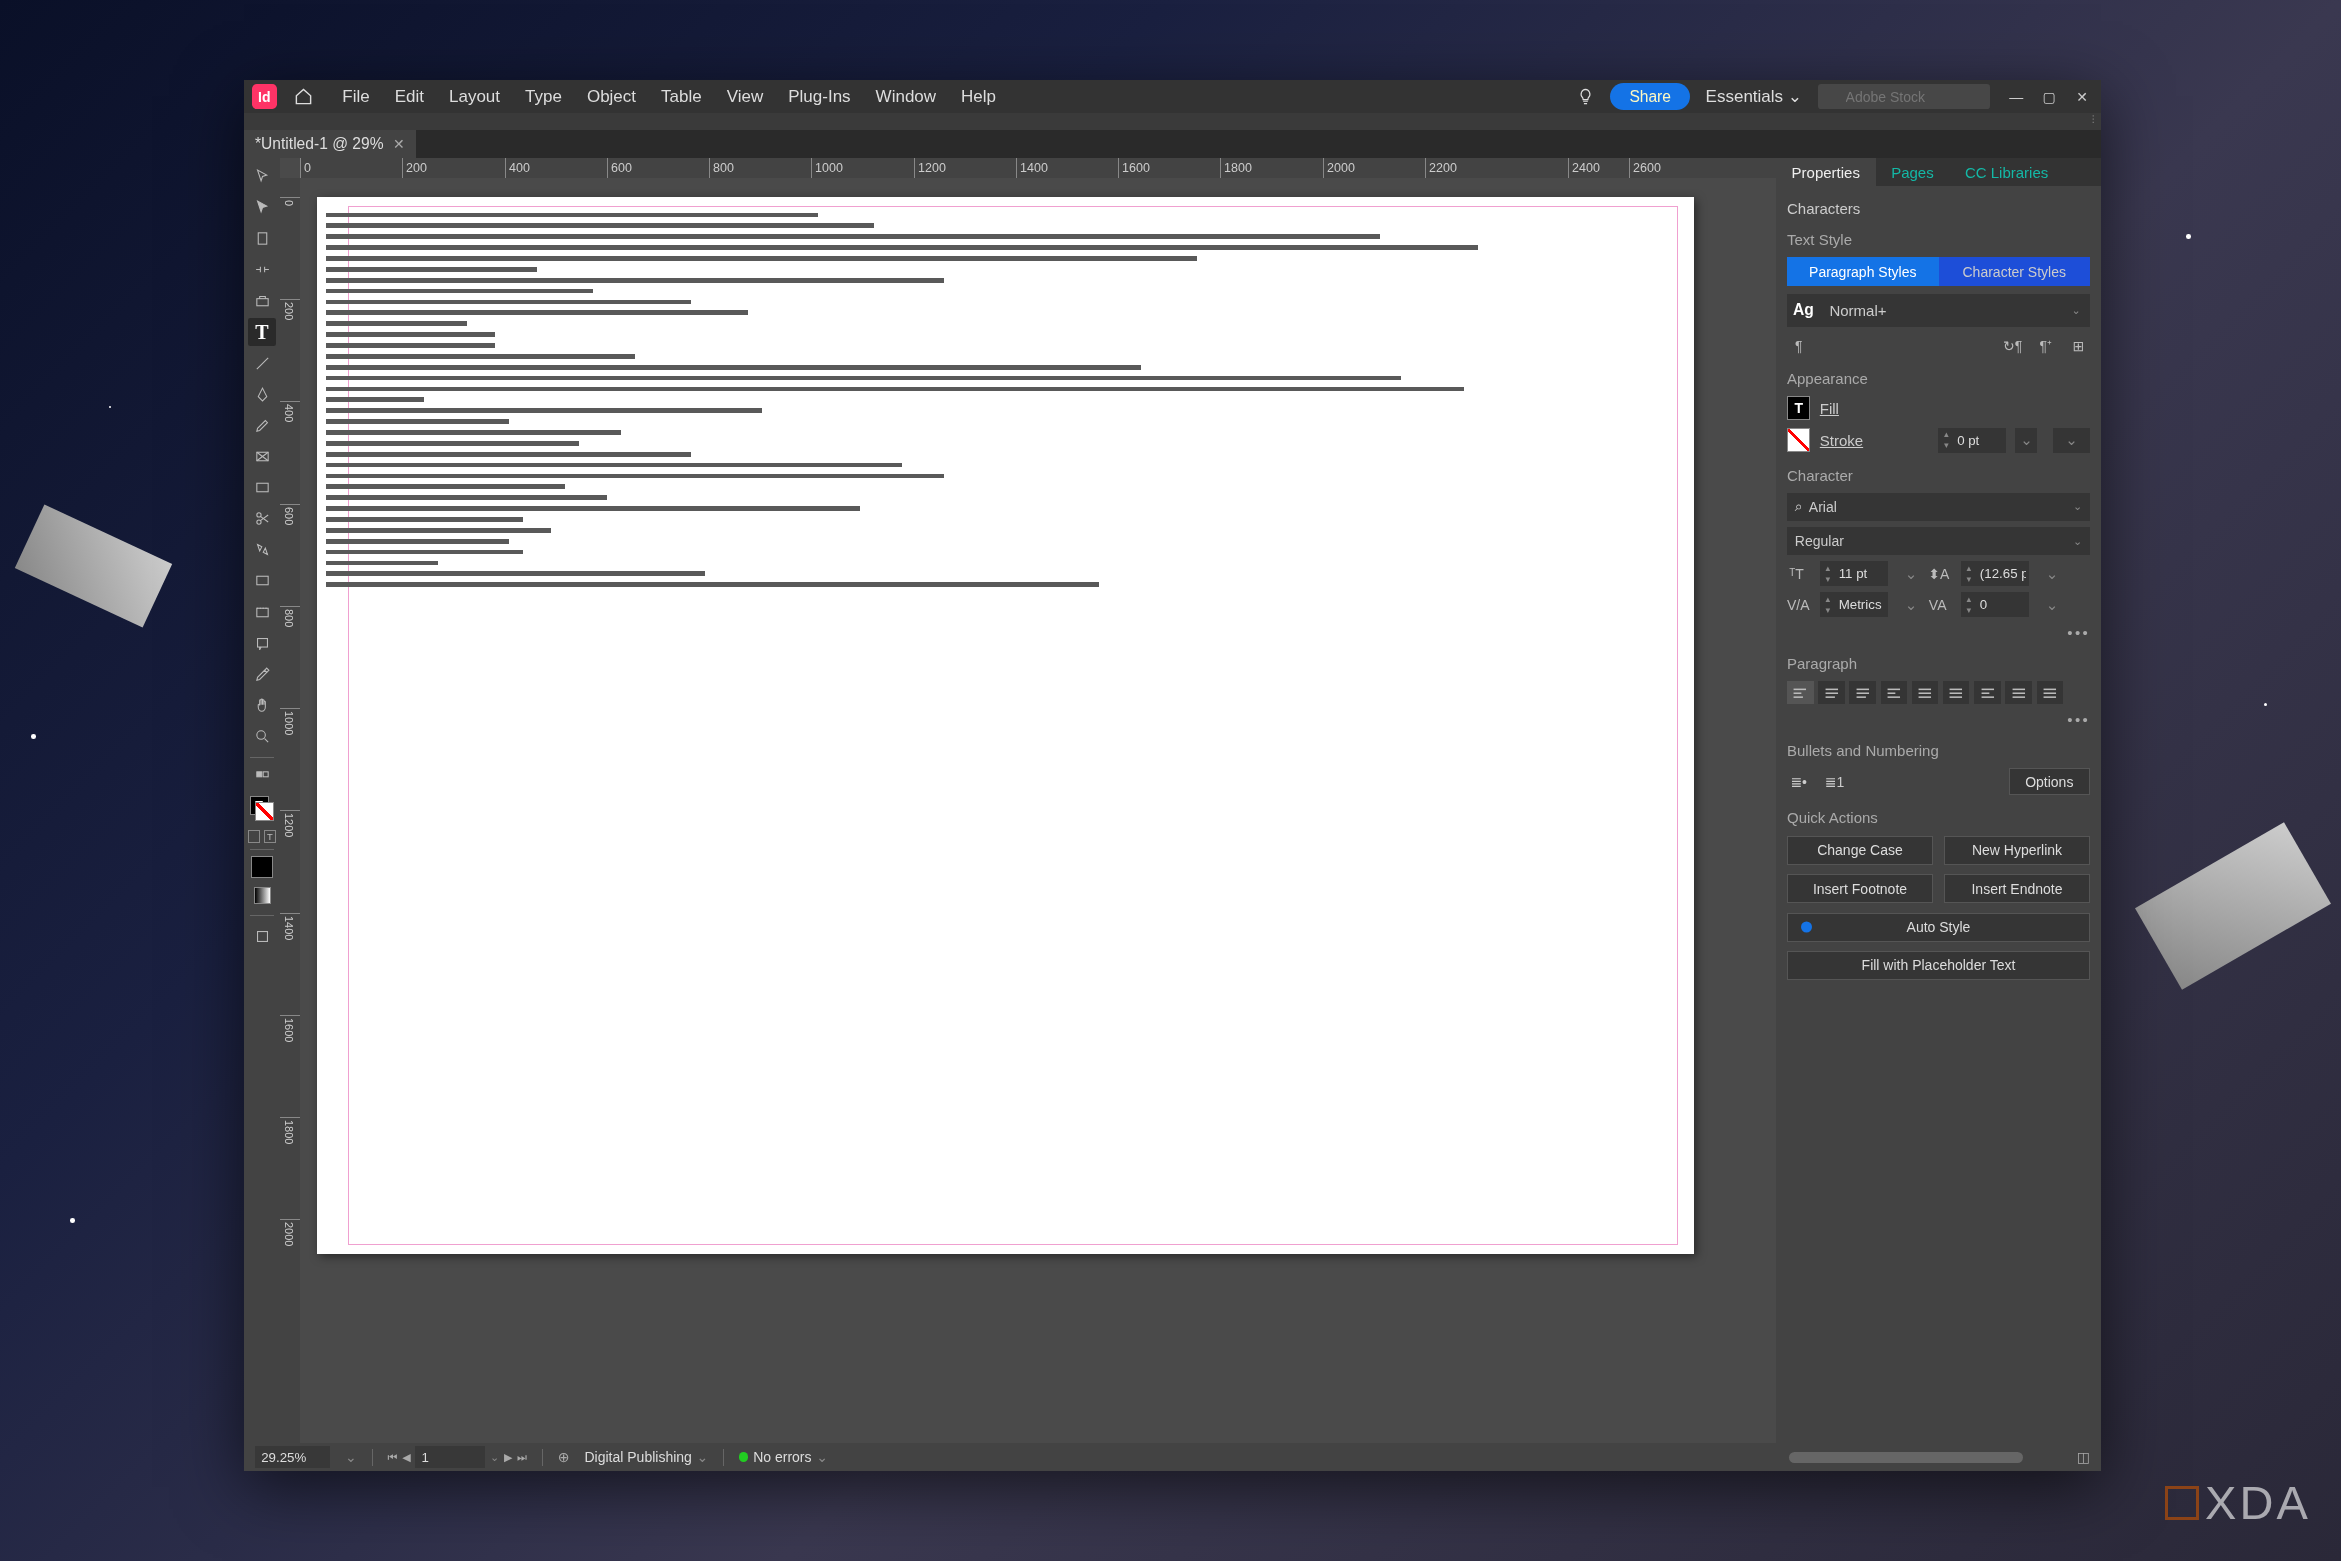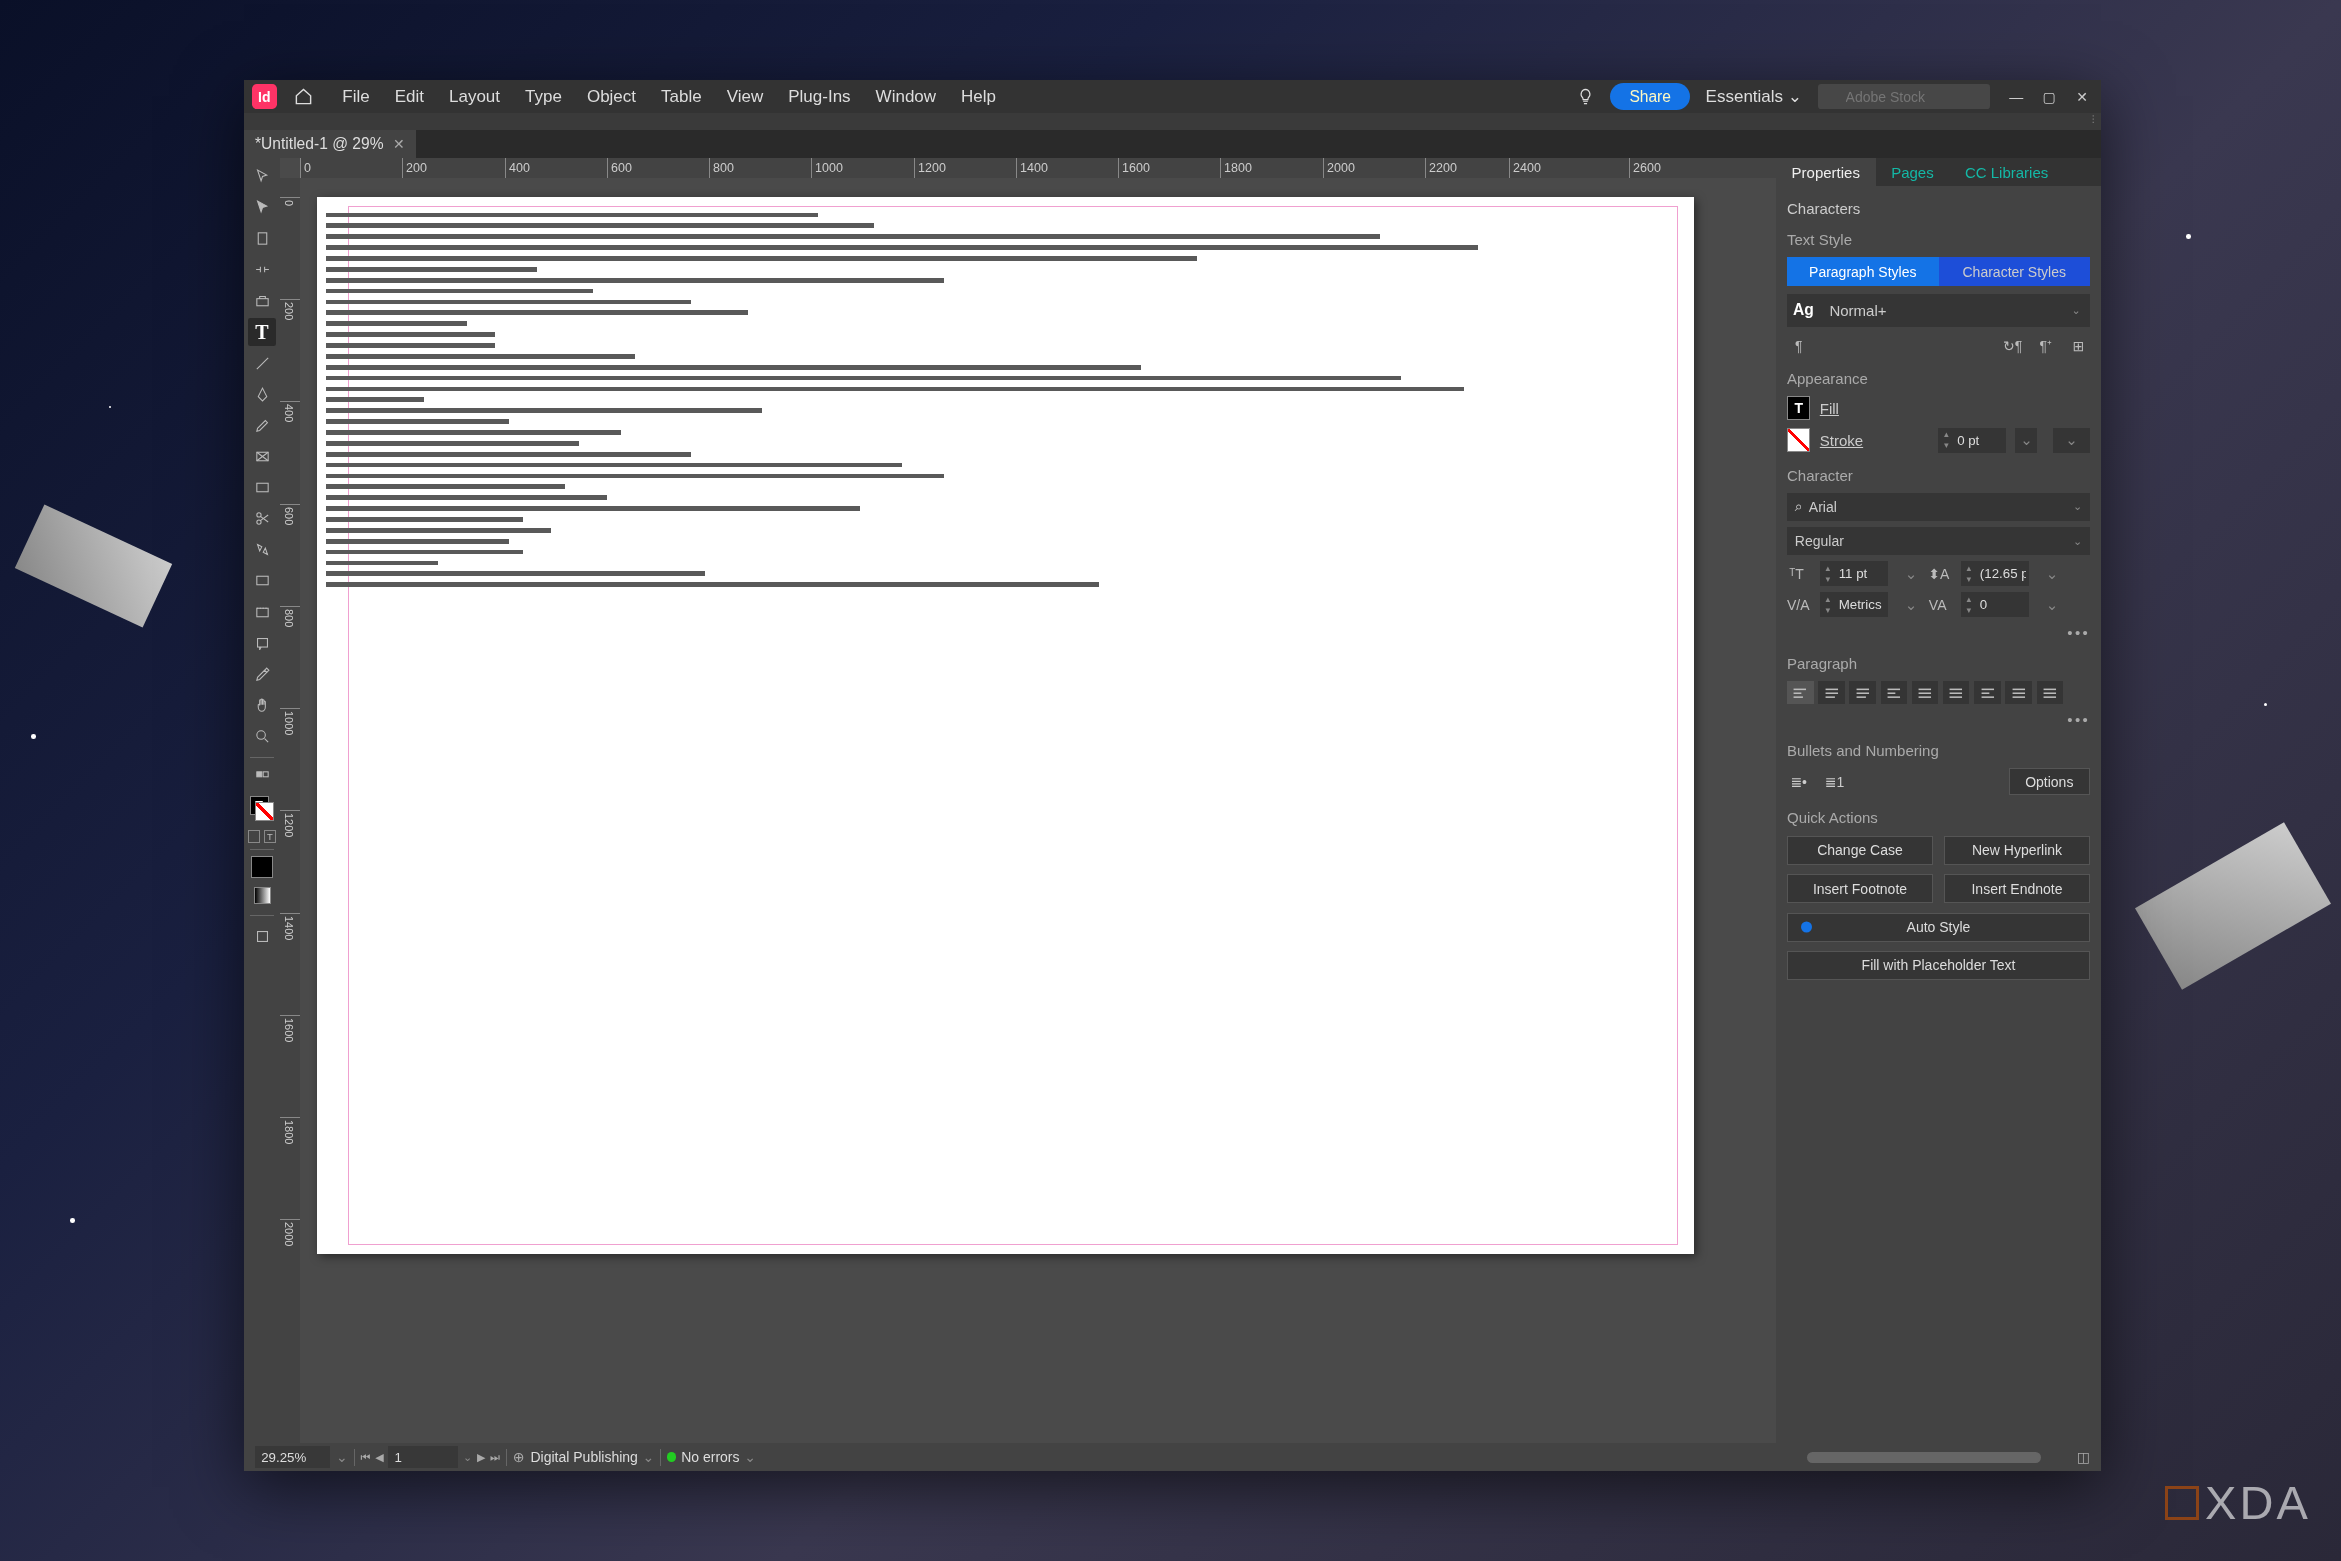--- a/index.html
+++ b/index.html
@@ -100,21 +100,21 @@
 .more-dots { text-align:right; color:#aaa; margin-top:6.2px; letter-spacing:2.3px; }
 .bn-row { display:flex; align-items:center; gap:12.5px; margin-top:7.8px; }
 .bn-btn { width:23.4px; height:20px; display:flex; align-items:center; justify-content:center; font-size:14px; }
 .opt-btn { margin-left:auto; background:#353535; border:0.8px solid #555; padding:4.7px 15.6px; font-size:14px; color:#ddd; cursor:pointer; }
 .qa-row { display:flex; gap:11px; margin-top:9.4px; }
 .qa-btn { flex:1; background:#353535; border:0.8px solid #555; padding:5.5px; font-size:14px; color:#ddd; text-align:center; cursor:pointer; }
 .qa-full { width:100%; margin-top:9.4px; background:#353535; border:0.8px solid #555; padding:5.5px; font-size:14px; color:#ddd; text-align:center; cursor:pointer; position:relative; }
 .auto-dot { position:absolute; left:12.5px; top:50%; transform:translateY(-50%); width:11px; height:11px; background:#1473e6; border-radius:50%; }
 
 
-.statusbar { height:28px; background:#434343; display:flex; align-items:center; padding:0 11px; gap:6px; color:#ddd; font-size:14px; }
+.statusbar { height:28px; background:#434343; display:flex; align-items:center; padding:0 11px; gap:15px; color:#ddd; font-size:14px; }
 .sb-input { background:#383838; border:none; color:#ddd; width:75px; padding:3.1px 6.2px; font-size:13.3px; }
 .sb-sep { width:0.8px; height:17px; background:#666; }
 .sb-nav { display:flex; align-items:center; gap:4.7px; }
 .sb-nav span { cursor:pointer; color:#aaa; font-size:11px; }
 .sb-nav input { width:70px; background:#383838; border:none; color:#ddd; padding:3.1px 6.2px; font-size:13.3px; }
 .sb-dd { display:flex; align-items:center; gap:4.7px; }
 .sb-dot { width:9.4px; height:9.4px; background:#2c2; border-radius:50%; }
 .sb-scroll-thumb { margin-left:auto; width:234px; height:11px; background:#666; border-radius:5.5px; }
 
 
@@ -338,21 +338,21 @@
           </div>
           <div class="tick" style="left: 920px;">
             <span>1800</span>
           </div>
           <div class="tick" style="left: 1023px;">
             <span>2000</span>
           </div>
           <div class="tick" style="left: 1125px;">
             <span>2200</span>
           </div>
-          <div class="tick" style="left: 1209px;">
+          <div class="tick" style="left: 1268px;">
             <span>2400</span>
           </div>
           <div class="tick" style="left: 1329px;">
             <span>2600</span>
           </div>
         </div>
       <div class="canvas-row">
         <div class="v-ruler" id="v-ruler">
             <div class="tick" style="top: 19px;">
               <span>0</span>

